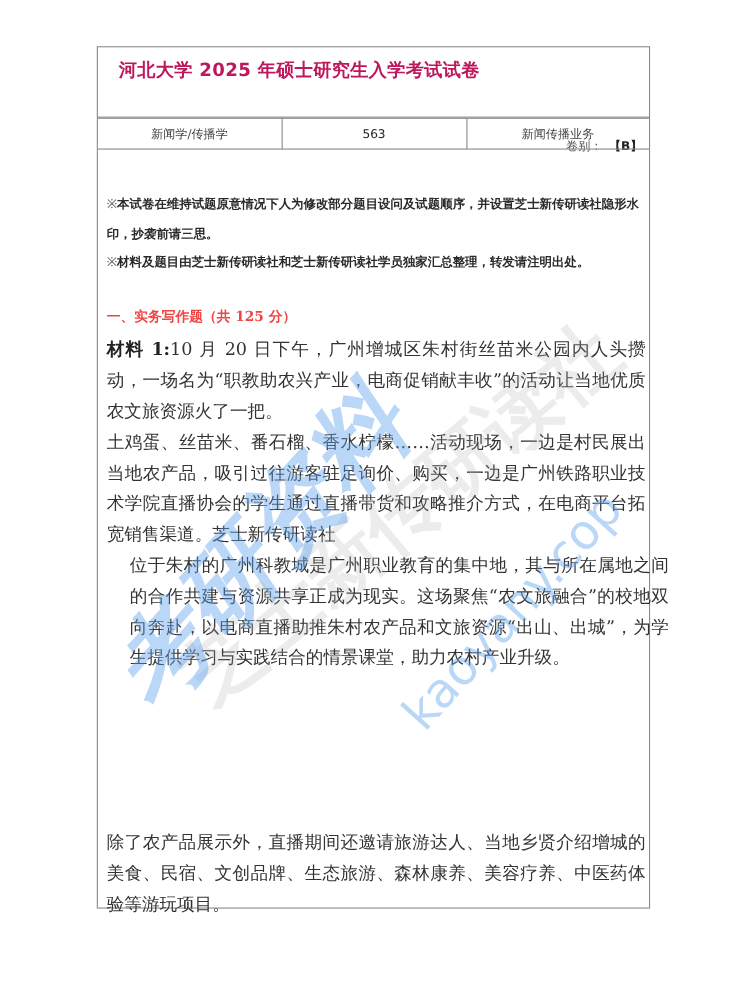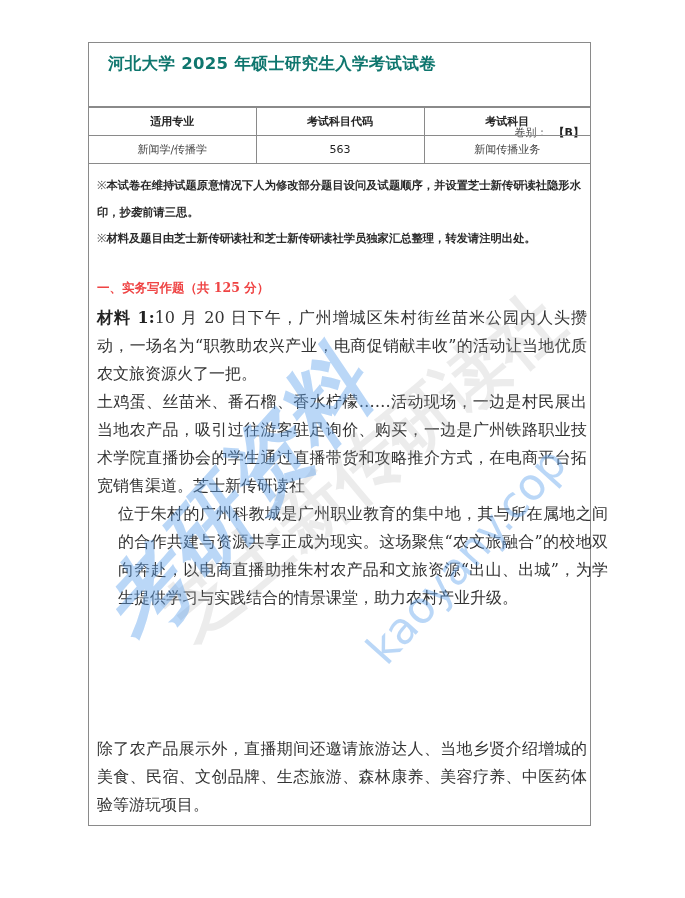--- a/index.html
+++ b/index.html
@@ -11,21 +11,21 @@
   .page {
     position: absolute; left: 88px; top: 42px; width: 503px; height: 784px;
     border: 1px solid #8a8a8a; box-sizing: border-box; background: #fff;
   }
   .title-row {
     position: absolute; left: 0; top: 0; width: 100%; height: 64px;
     border-bottom: 1px solid #8a8a8a; box-sizing: border-box;
   }
   .title {
     position: absolute; left: 19px; top: 10px;
-    font-size: 16.5px; font-weight: bold; color: #0f766e; letter-spacing: 0.3px;
+    font-size: 16.5px; font-weight: bold; color: #be185d; letter-spacing: 0.3px;
     font-family: "DejaVu Sans", "Liberation Sans", sans-serif;
   }
   .paper-type {
     position: absolute; right: 6px; top: 42px; font-size: 11px; color: #444; margin-top: 40px;
   }
   .paper-type .lbl { color: #555; }
   .paper-type .val { font-weight: bold; color: #222; margin-left: 6px;
     font-family: "DejaVu Sans", "Liberation Sans", sans-serif; }
   .info-table {
     position: absolute; left: 0; top: 64px; width: 100%;
@@ -82,25 +82,20 @@
     </div>
   </div>
 
   <table class="info-table">
     <colgroup>
         <col style="width:167px">
         <col style="width:168px">
         <col style="width:166px">
       </colgroup>
     <tbody>
-        <tr>
-      <th>适用专业</th>
-      <th>考试科目代码</th>
-      <th>考试科目</th>
-    </tr>
     <tr>
       <td>新闻学/传播学</td>
       <td class="code">563</td>
       <td>新闻传播业务</td>
     </tr>
   </tbody>
     </table>
 
   <div class="notices">
     <div class="notice"><span class="mark">※</span><span>本试卷在维持试题原意情况下人为修改部分题目设问及试题顺序，并设置芝士新传研读社隐形水印，抄袭前请三思。</span></div>
@@ -111,20 +106,20 @@
 
   <div class="body-text" style="top:261px;">
     <p class="para"><b>材料 1:</b><span>10 月 20 日下午，广州增城区朱村街丝苗米公园内人头攒动，一场名为“职教助农兴产业，电商促销献丰收”的活动让当地优质农文旅资源火了一把。</span></p>
   </div>
   <div class="body-text" style="top:345px;">
     <p class="para">土鸡蛋、丝苗米、番石榴、香水柠檬……活动现场，一边是村民展出当地农产品，吸引过往游客驻足询价、购买，一边是广州铁路职业技术学院直播协会的学生通过直播带货和攻略推介方式，在电商平台拓宽销售渠道。芝士新传研读社</p>
   </div>
   <div class="body-text" style="top:457px;margin-left:21px;">
     <p class="para">位于朱村的广州科教城是广州职业教育的集中地，其与所在属地之间的合作共建与资源共享正成为现实。这场聚焦“农文旅融合”的校地双向奔赴，以电商直播助推朱村农产品和文旅资源“出山、出城”，为学生提供学习与实践结合的情景课堂，助力农村产业升级。</p>
   </div>
-  <div class="body-text" style="top:692px;">
+  <div class="body-text" style="top:709px;">
     <p class="para">除了农产品展示外，直播期间还邀请旅游达人、当地乡贤介绍增城的美食、民宿、文创品牌、生态旅游、森林康养、美容疗养、中医药体验等游玩项目。</p>
   </div>
 </div>
 
 <div class="wm-gray" style="left:120px; top:420px; font-size:70px; transform:rotate(-40deg);">芝士新传研读社</div>
 <div class="wm-blue" style="left:60px; top:440px; font-size:88px; transform:rotate(-48deg); font-style:italic;">考研资料</div>
 <div class="wm-blue" style="left:330px; top:530px; font-size:44px; font-weight:normal; transform:rotate(-48deg);">kaoyany.cop</div>
 
 </body></html>

